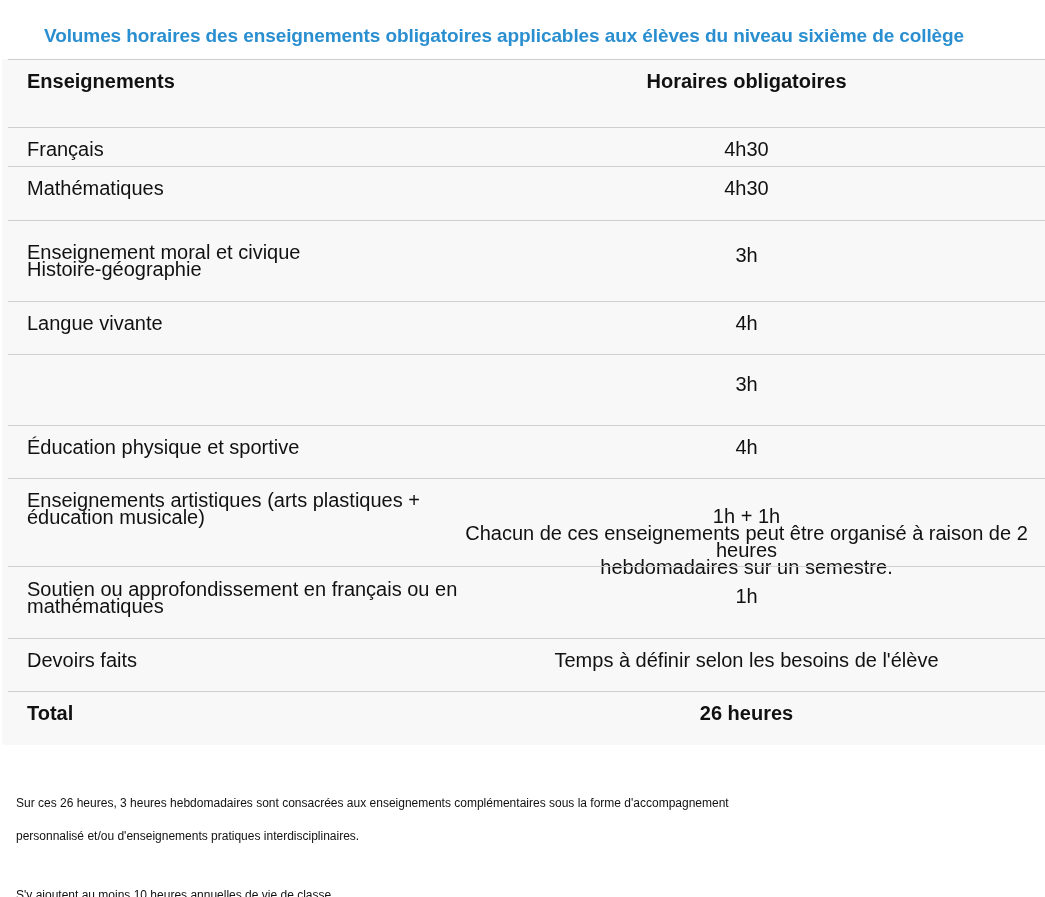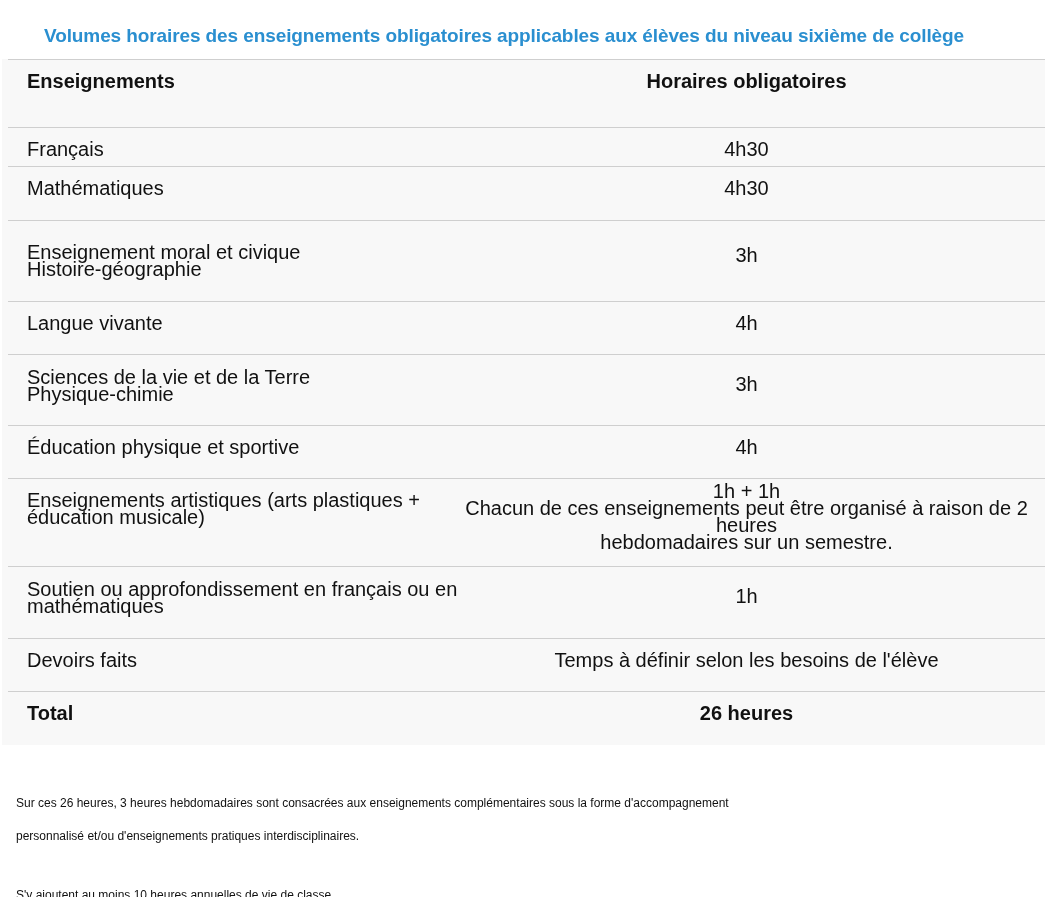--- a/index.html
+++ b/index.html
@@ -56,38 +56,34 @@
     </div>
     <div class="cell-right" style="top:26px;">3h</div>
   </div>
 
   <div class="row" style="top:242px; height:53px;">
     <div class="cell-left" style="top:13px;">Langue vivante</div>
     <div class="cell-right" style="top:13px;">4h</div>
   </div>
 
   <div class="row" style="top:295px; height:71px;">
-    <div class="cell-left" style="top:14px;">
-      <div>Sciences de la vie et de la Terre</div>
-      <div>Physique-chimie</div>
-    </div>
     <div class="cell-right" style="top:21px;">3h</div>
   </div>
 
   <div class="row" style="top:366px; height:53px;">
     <div class="cell-left" style="top:13px;">Éducation physique et sportive</div>
     <div class="cell-right" style="top:13px;">4h</div>
   </div>
 
   <div class="row" style="top:419px; height:88px;">
     <div class="cell-left" style="top:13px;">
       <div>Enseignements artistiques (arts plastiques +</div>
       <div>éducation musicale)</div>
     </div>
-    <div class="cell-right" style="top:4px;text-align:center;">
+    <div class="cell-right" style="top:29px;text-align:center;">
       <div>1h + 1h</div>
       <div>Chacun de ces enseignements peut être organisé à raison de 2 heures</div>
       <div>hebdomadaires sur un semestre.</div>
     </div>
   </div>
 
   <div class="row" style="top:507px; height:72px;">
     <div class="cell-left" style="top:14px;">
       <div>Soutien ou approfondissement en français ou en</div>
       <div>mathématiques</div>

